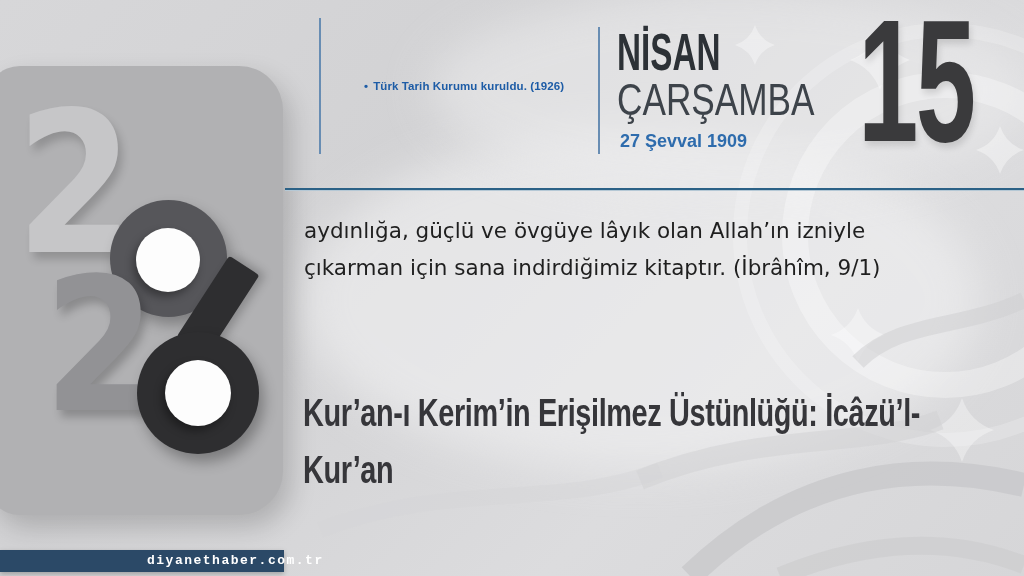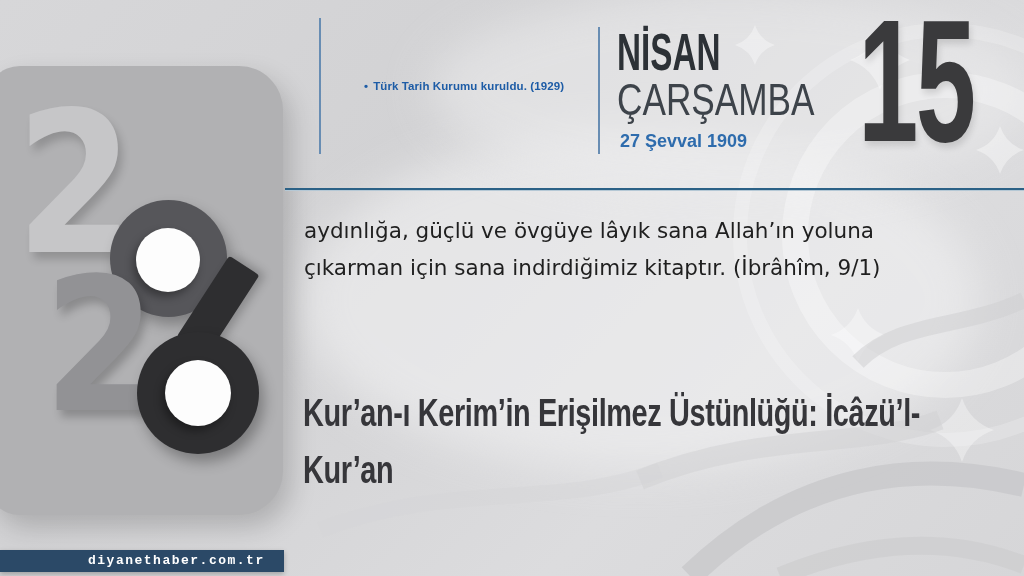--- a/index.html
+++ b/index.html
@@ -112,24 +112,24 @@
     transform: scaleX(.74); transform-origin: left top;
     white-space: nowrap;
   }
 
   
   .site-bar {
     position: absolute; left: 0; top: 550px; width: 284px; height: 22px;
     background: #2b4967; box-shadow: 0 2px 5px rgba(0,0,0,0.25);
   }
   .site-bar .url {
-    display: block; padding-left: 88px; line-height: 22px;
+    display: block; padding-left: 112px; line-height: 22px;
     font-family: "Liberation Mono", monospace;
     font-size: 13px; font-weight: bold; color: #ffffff;
-    letter-spacing: 1.5px; white-space: nowrap;
+    letter-spacing: 1.5px; white-space: nowrap; margin-left: 35px;
   }
 </style>
 </head>
 <body>
 
 <div class="page">
 
   <svg class="ornament" viewBox="0 0 1024 576" xmlns="http://www.w3.org/2000/svg" aria-hidden="true">
     <defs>
       <filter id="blur1" x="-50%" y="-50%" width="200%" height="200%">
@@ -161,32 +161,32 @@
     <div class="tail6"></div>
     <div class="circ6">
       <div class="counter"></div>
     </div>
   </div>
 
   <div class="vline vline-1"></div>
   <div class="vline vline-2"></div>
 
   <div class="event-note">
-    <span class="bullet">•</span><span>Türk Tarih Kurumu kuruldu. (1929)</span>
+    <span class="bullet">•</span><span>Türk Tarih Kurumu kuruldu. (1926)</span>
   </div>
 
   <div class="month">NİSAN</div>
   <div class="weekday">ÇARŞAMBA</div>
   <div class="hijri">27 Şevval 1909</div>
   <div class="day-number">15</div>
 
   <div class="hrule"></div>
 
   <div class="verse">
-    <div>aydınlığa, güçlü ve övgüye lâyık sana Allah’ın yoluna</div>
+    <div>aydınlığa, güçlü ve övgüye lâyık olan Allah’ın izniyle</div>
     <div>çıkarman için sana indirdiğimiz kitaptır. (İbrâhîm, 9/1)</div>
   </div>
 
   <div class="topic">
     <div>Kur’an-ı Kerim’in Erişilmez Üstünlüğü: İcâzü’l-</div>
     <div>Kur’an</div>
   </div>
 
   <div class="site-bar">
     <span class="url">diyanethaber.com.tr</span>

